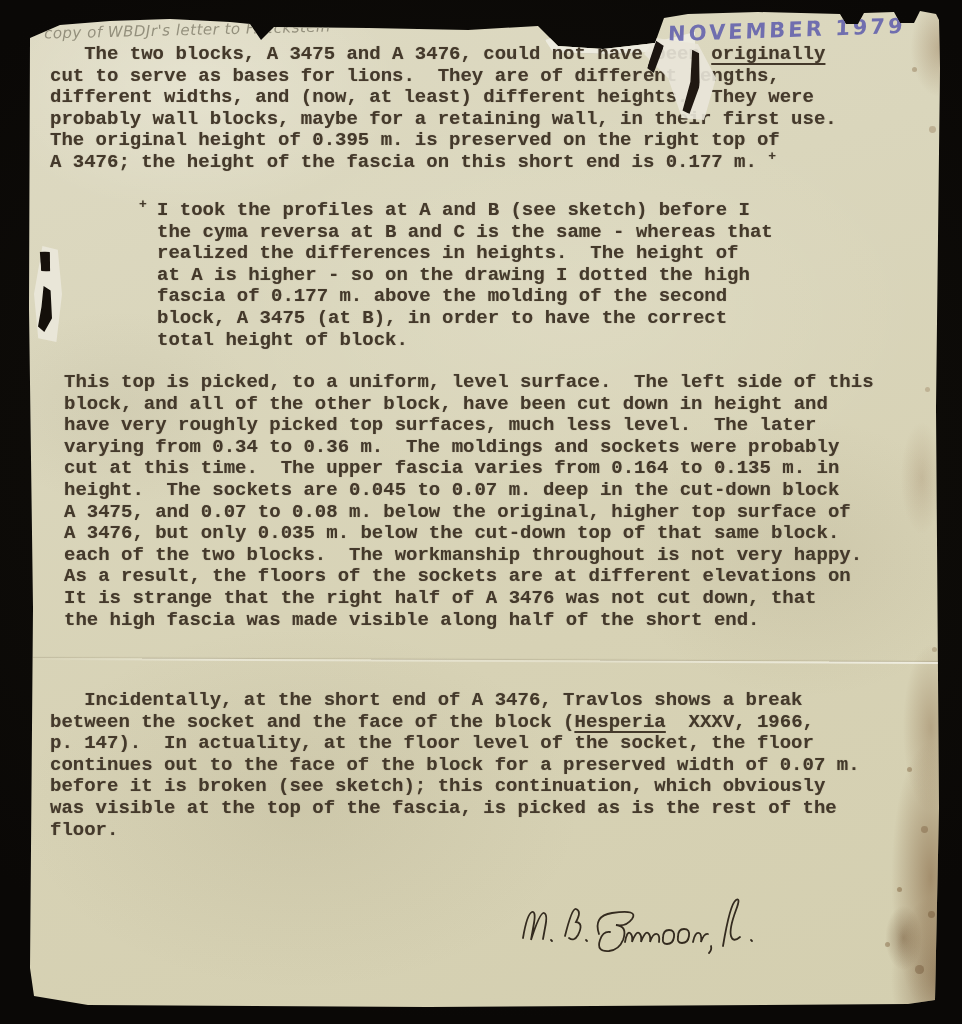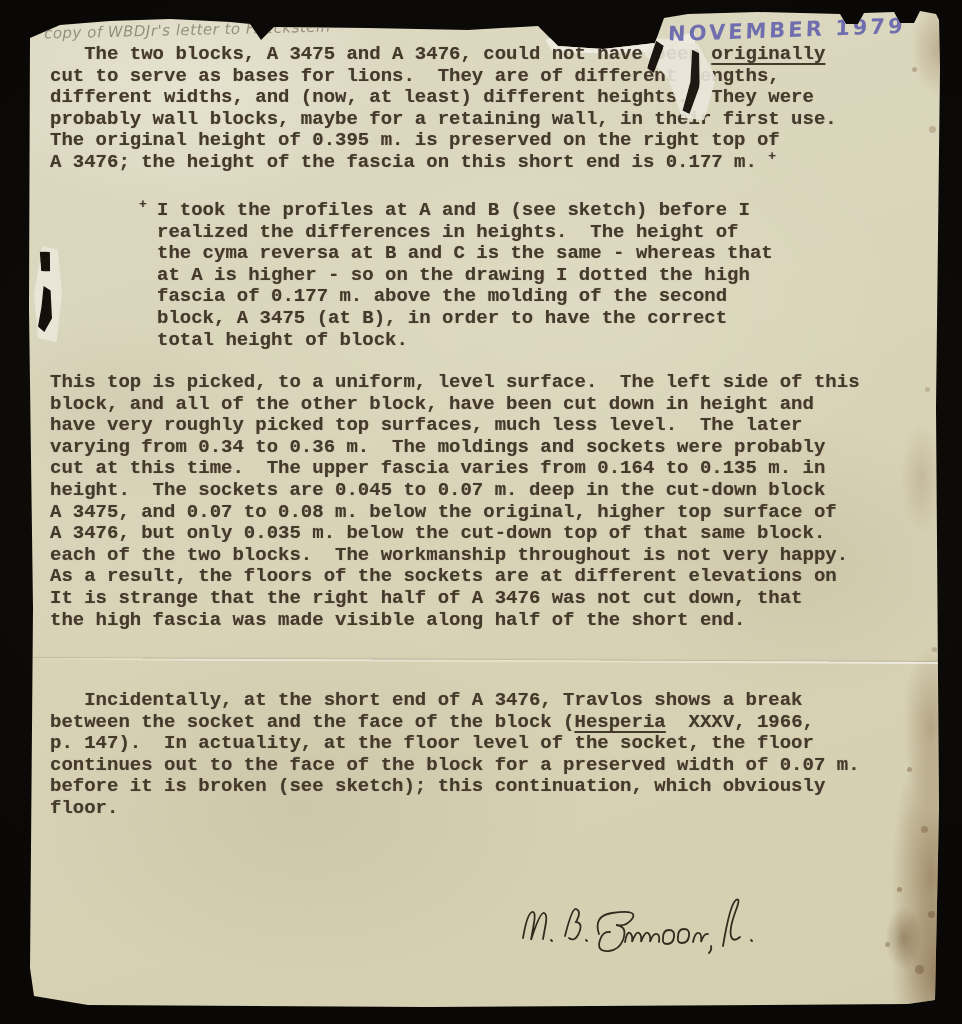--- a/index.html
+++ b/index.html
@@ -52,21 +52,21 @@
     clip-path:polygon(40% 0,90% 10%,100% 70%,45% 100%,0 88%,25% 45%);}
   
   .typed{position:absolute;color:#44392b;font-weight:bold;font-size:19px;line-height:21.6px;
     text-shadow:0 0 1px rgba(62,50,36,.45);}
   .line{white-space:pre;height:21.6px;}
   .u{text-decoration:underline;text-decoration-thickness:2px;text-underline-offset:4px;}
   .sup{position:relative;top:-7px;font-size:13px;}
   .fnmark{position:absolute;left:-18px;top:-6px;font-size:13px;}
   #para1{left:22px;top:36px;}
   #footnote{left:129px;top:192px;}
-  #para3{left:22px;top:364px;}
+  #para3{left:36px;top:364px;}
   #para4{left:22px;top:682px;}
   #typedname{left:504px;top:949px;}
   .pencil{position:absolute;left:16px;top:13px;font-family:"DejaVu Sans",sans-serif;
     font-style:italic;font-size:15px;color:#94907d;transform:rotate(-1.4deg);
     letter-spacing:.5px;white-space:pre;}
   .bluedate{position:absolute;left:640px;top:10px;font-family:"DejaVu Sans",sans-serif;
     font-size:21px;color:#6463ad;letter-spacing:3px;transform:rotate(-2deg) skewX(-4deg);
     font-weight:bold;opacity:.9;white-space:pre;}
   #signature{position:absolute;left:487px;top:886px;}
 </style>
@@ -88,22 +88,22 @@
       <div class="line"><span>   The two blocks, A 3475 and A 3476, could not have been </span><span class="u">originally</span></div>
       <div class="line">cut to serve as bases for lions.  They are of different lengths,</div>
       <div class="line">different widths, and (now, at least) different heights.  They were</div>
       <div class="line">probably wall blocks, maybe for a retaining wall, in their first use.</div>
       <div class="line">The original height of 0.395 m. is preserved on the right top of</div>
       <div class="line"><span>A 3476; the height of the fascia on this short end is 0.177 m. </span><span class="sup">+</span></div>
     </div>
 
     <div id="footnote" class="typed">
       <div class="line" style="position:relative;"><span class="fnmark">+</span><span>I took the profiles at A and B (see sketch) before I</span></div>
+      <div class="line">the cyma reversa at B and C is the same - whereas that</div>
       <div class="line">realized the differences in heights.  The height of</div>
-      <div class="line">the cyma reversa at B and C is the same - whereas that</div>
       <div class="line">at A is higher - so on the drawing I dotted the high</div>
       <div class="line">fascia of 0.177 m. above the molding of the second</div>
       <div class="line">block, A 3475 (at B), in order to have the correct</div>
       <div class="line">total height of block.</div>
     </div>
 
     <div id="para3" class="typed">
       <div class="line">This top is picked, to a uniform, level surface.  The left side of this</div>
       <div class="line">block, and all of the other block, have been cut down in height and</div>
       <div class="line">have very roughly picked top surfaces, much less level.  The later</div>
@@ -117,20 +117,21 @@
       <div class="line">It is strange that the right half of A 3476 was not cut down, that</div>
       <div class="line">the high fascia was made visible along half of the short end.</div>
     </div>
 
     <div id="para4" class="typed">
       <div class="line">   Incidentally, at the short end of A 3476, Travlos shows a break</div>
       <div class="line"><span>between the socket and the face of the block (</span><span class="u">Hesperia</span><span>  XXXV, 1966,</span></div>
       <div class="line">p. 147).  In actuality, at the floor level of the socket, the floor</div>
       <div class="line">continues out to the face of the block for a preserved width of 0.07 m.</div>
       <div class="line">before it is broken (see sketch); this continuation, which obviously</div>
+      <div class="line">was visible at the top of the fascia, is picked as is the rest of the</div>
       <div class="line">floor.</div>
     </div>
 
     <svg id="signature" width="262" height="64" viewBox="0 0 262 64">
       <g fill="none" stroke="#342b1f" stroke-width="1.8" stroke-linecap="round">
         <path d="M8,44 q4,-24 9,-26 q4,-1 2,11 l-3,17 q9,-28 13,-27 q4,1 1,15 l-2,11"></path>
         <path d="M36,46 l1,1"></path>
         <path d="M50,42 q7,-28 11,-27 q6,2 0,13 q8,1 2,13 q-4,7 -9,3"></path>
         <path d="M71,46 l1,1"></path>
         <path d="M84,40 q-6,-18 13,-21 q27,-4 20,6 q-6,8 -16,6 q12,1 7,15 q-4,10 -14,11 q-13,1 -9,-11 q3,-9 10,-8"></path>

